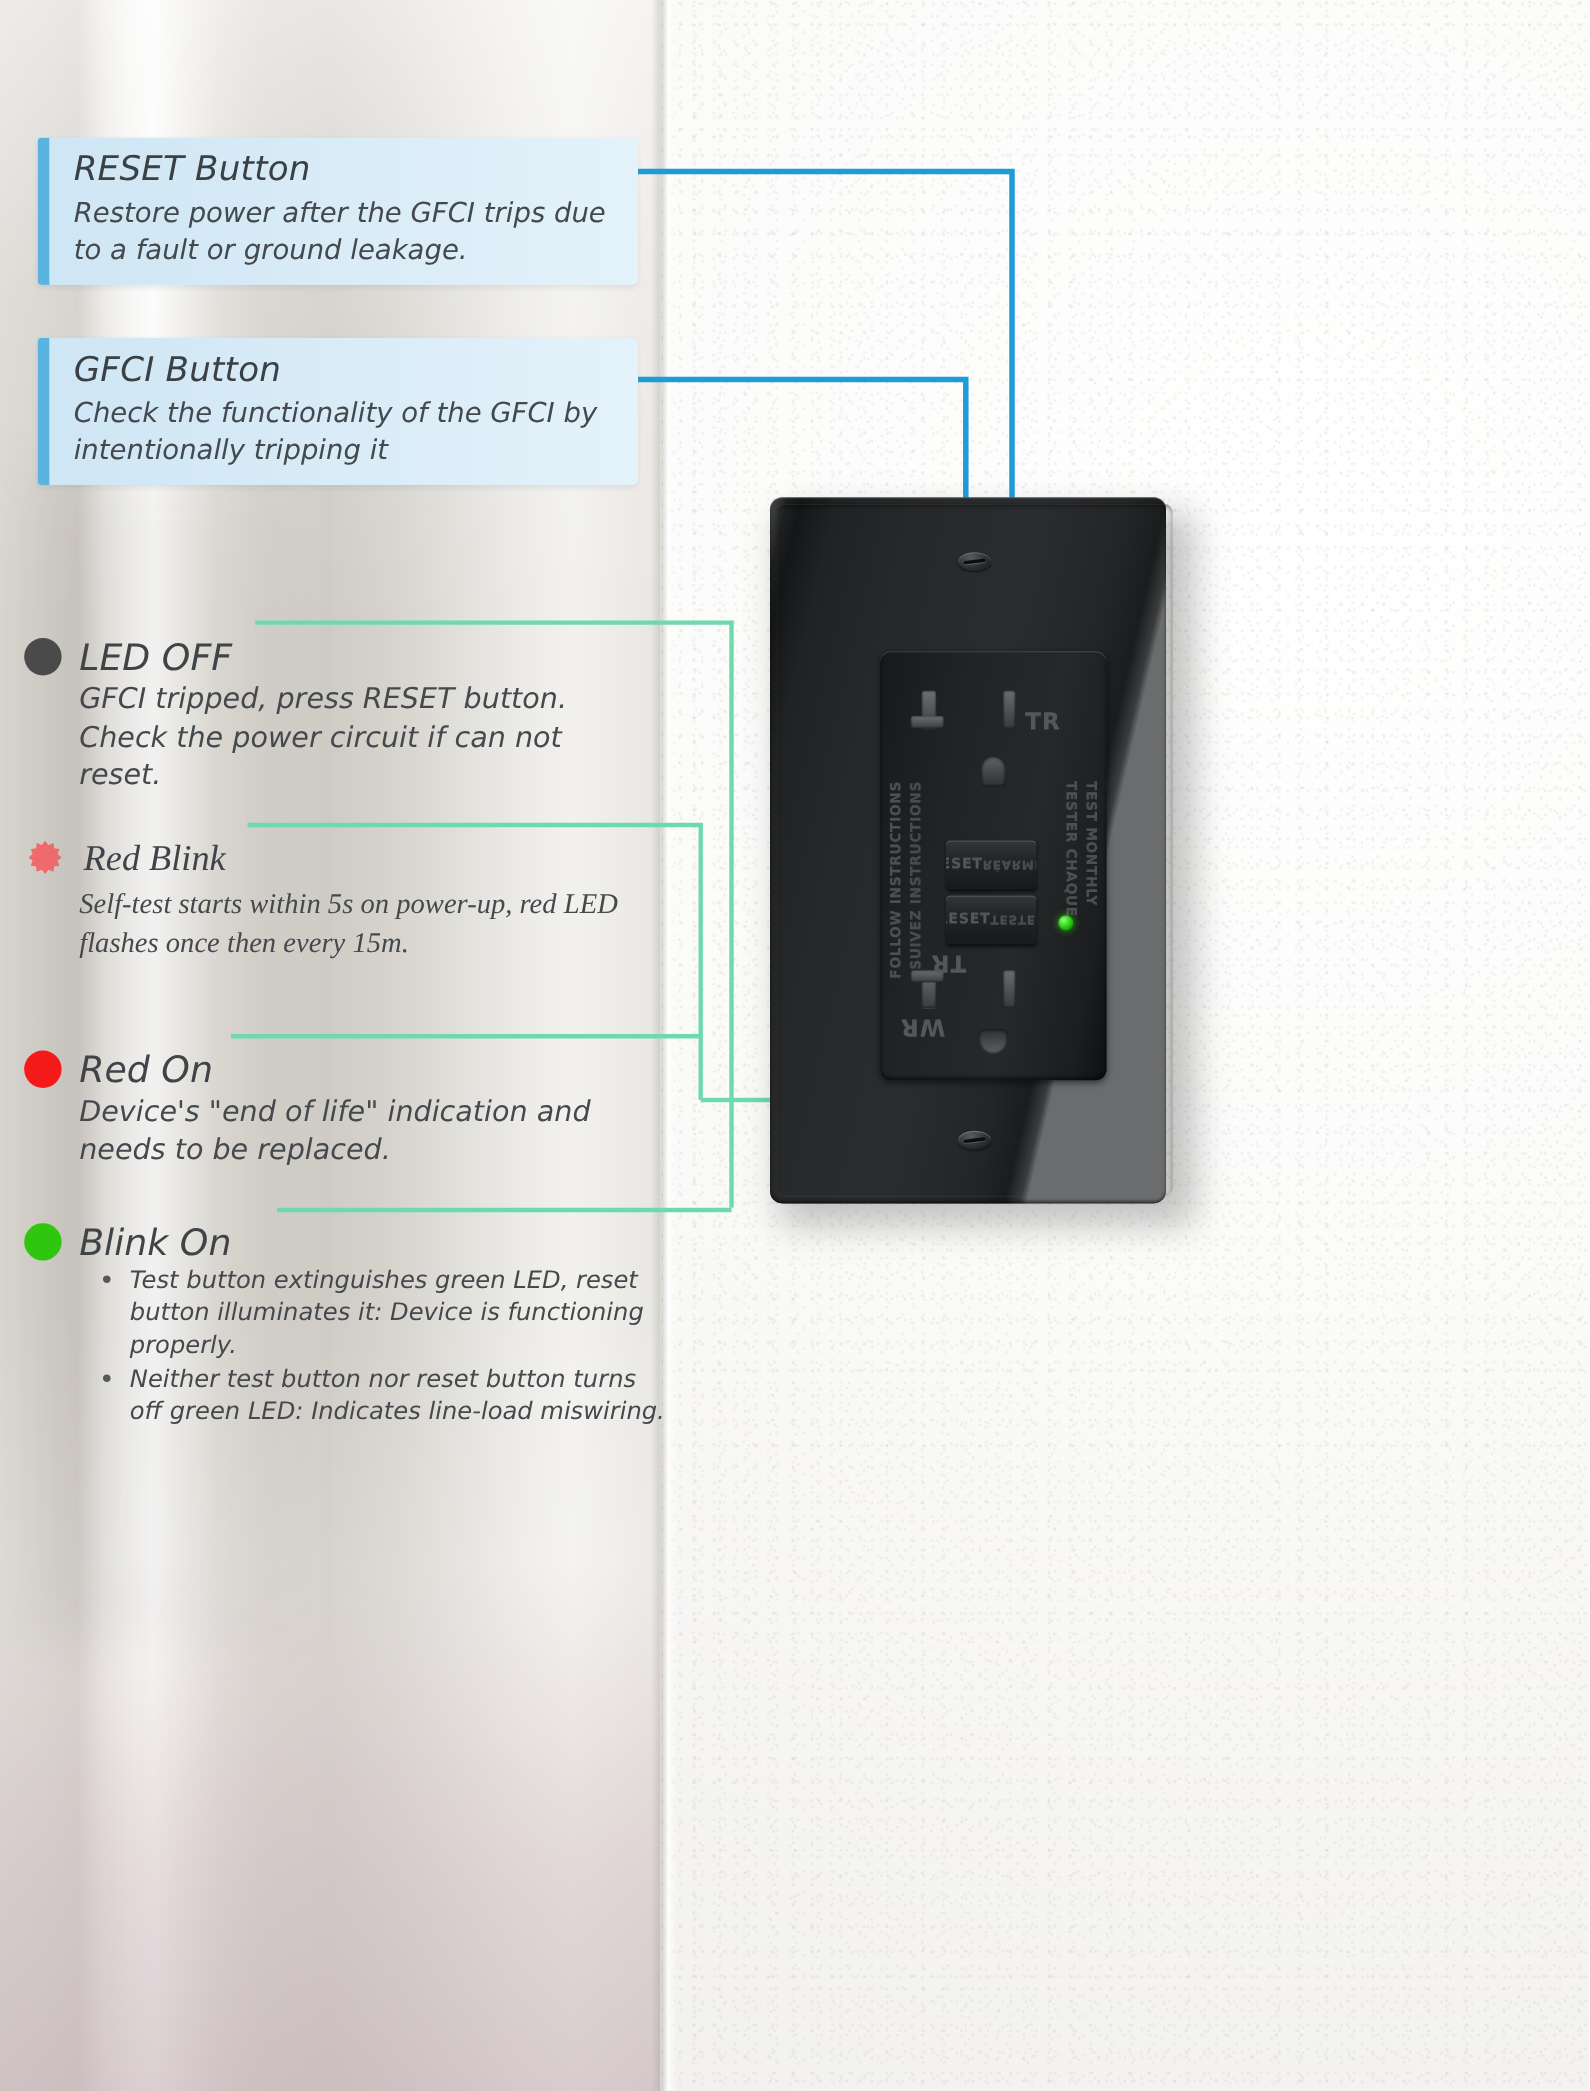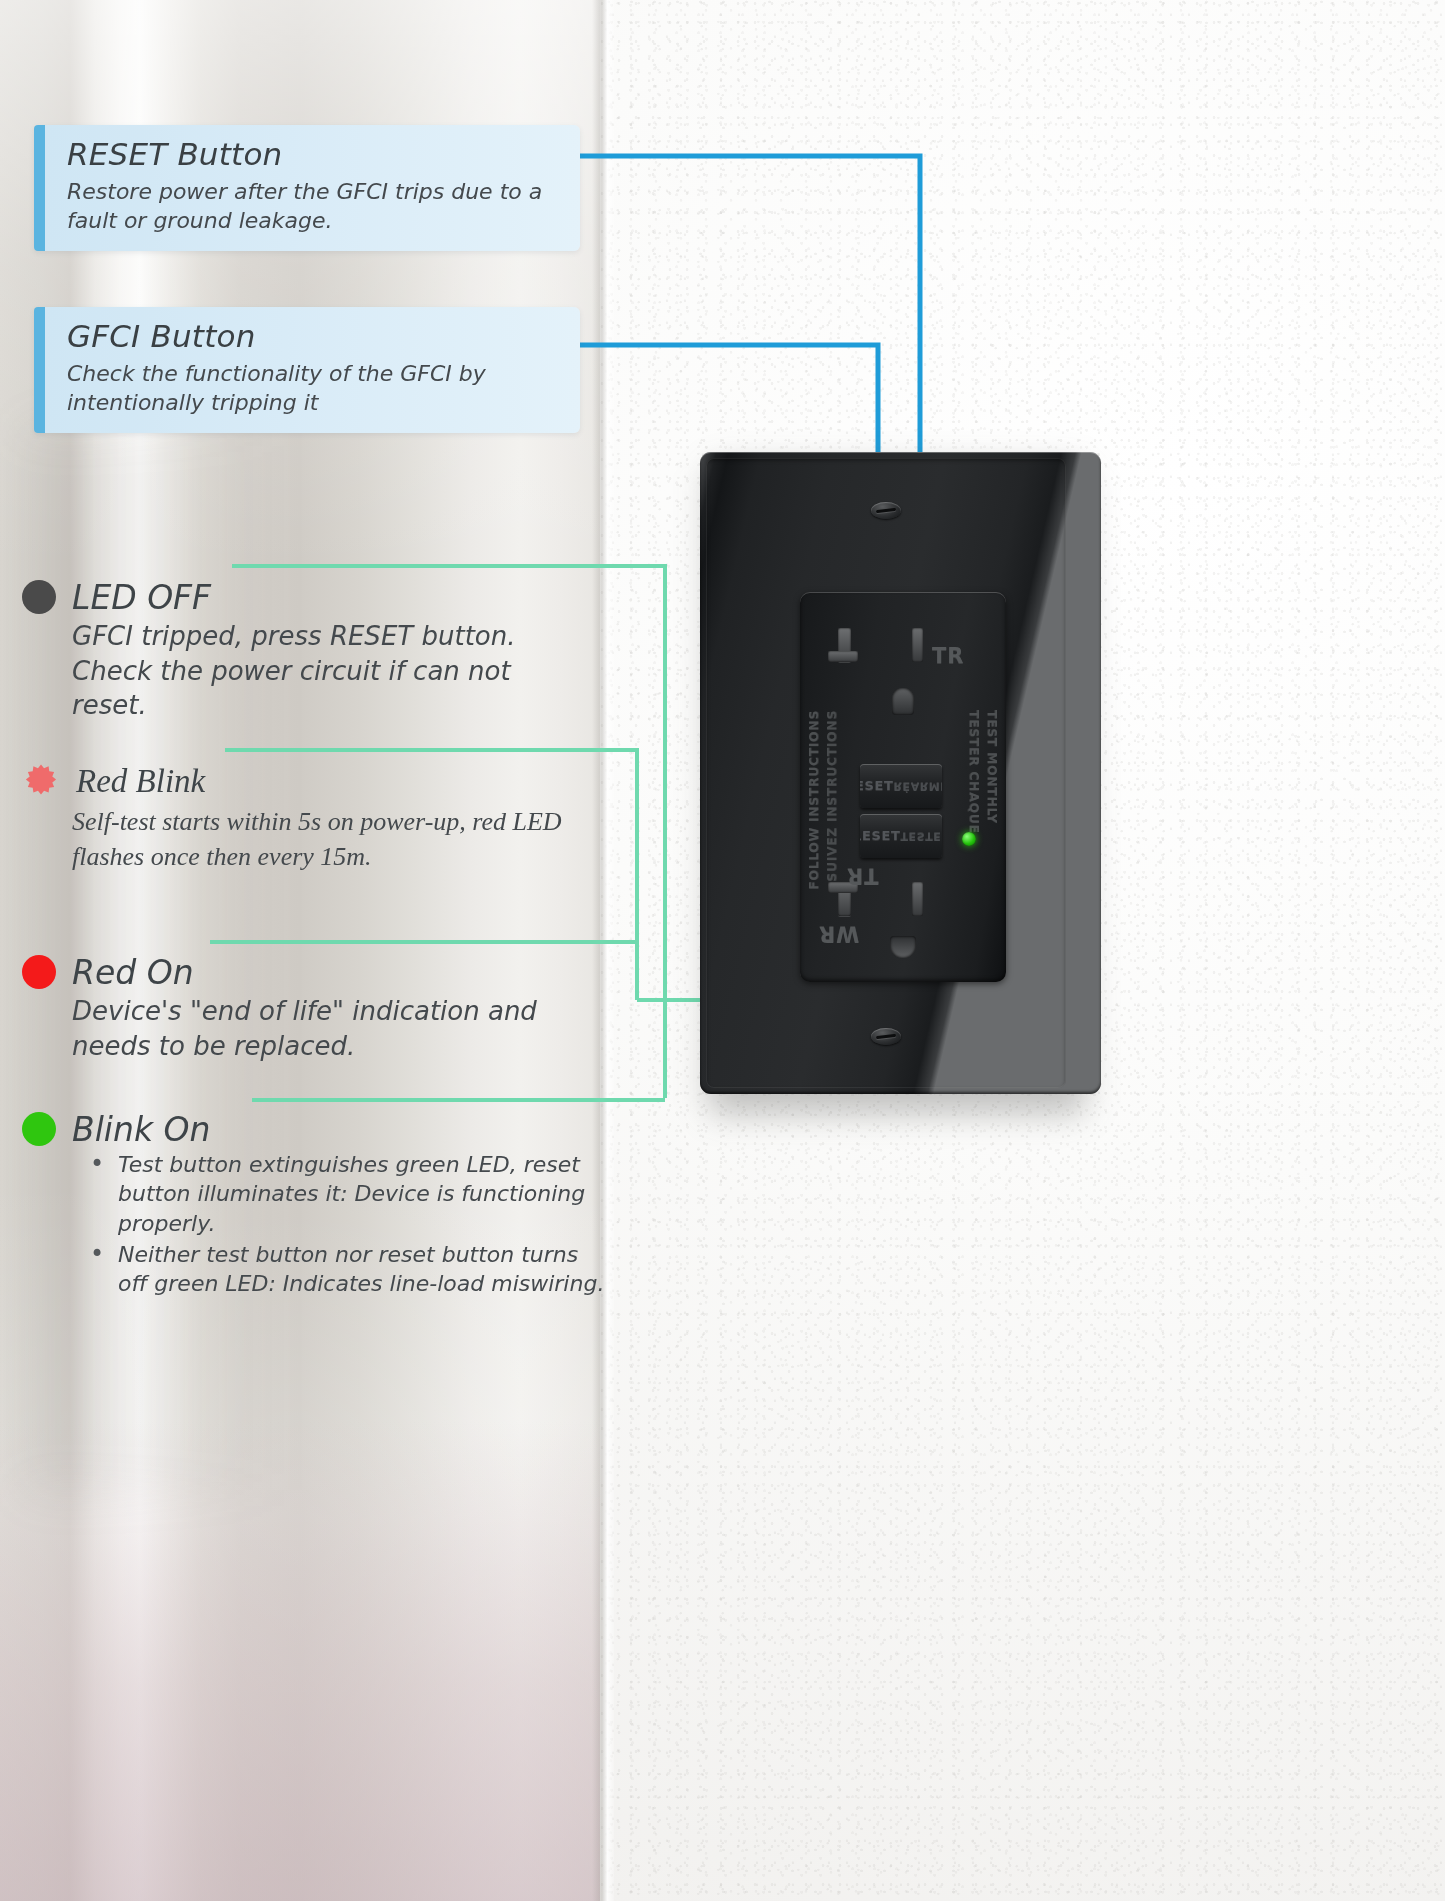--- a/index.html
+++ b/index.html
@@ -77,21 +77,21 @@
     border-radius:4px 6px 6px 4px;
     padding:14px 21px 16px 22px;
     box-shadow:0 2px 5px rgba(90,110,125,.12);
   }
   .callout .c-title {
     font-size:31px; font-style:italic; font-weight:400;
     color:#3a4044; letter-spacing:.2px; line-height:1.0;
     white-space:nowrap;
   }
   .callout .c-body {
-    font-size:22px; font-style:italic; color:#44494d;
+    font-size:25px; font-style:italic; color:#44494d;
     line-height:1.30; margin-top:8px;
   }
   #callout-reset { left:34px; top:125px; width:546px; }
   #callout-test  { left:34px; top:307px; width:546px; }
 
   
   .led-sec { position:absolute;margin-top:40px; }
   .led-head { display:flex; align-items:center; gap:16px; }
   .led-dot { width:34px; height:34px; border-radius:50%; flex:0 0 auto; }
   .led-dot.dark   { background:#4a4a4a; }
@@ -123,21 +123,21 @@
   #sec-greenon   { left:22px; top:1072px; width:585px; }
 
   
   #outlet-wrap { position:absolute; left:700px; top:452px; width:380px; height:660px; }
 
   .plate-shadow {
     position:absolute; left:8px; top:14px; width:378px; height:648px;
     background:rgba(60,58,56,.30); filter:blur(16px); border-radius:14px;
   }
   .plate {
-    position:absolute; left:0; top:0; width:401px; height:642px;
+    position:absolute; left:0; top:0; width:360px; height:642px;
     border-radius:11px;
     background:
       linear-gradient(103deg,
         #4b4d4f 0px, #1d1f21 16px, #141618 28px,
         #202224 60px, #26282a 130px, #2a2c2e 240px,
         #232527 320px, #1a1c1e 352px, #3a3c3e 366px, #6a6c6e 372px);
     box-shadow: inset 0 1px 0 rgba(255,255,255,.30), inset 0 -2px 3px rgba(0,0,0,.6);
   }
   .plate-inner-bevel {
     position:absolute; left:6px; top:6px; width:360px; height:630px;

